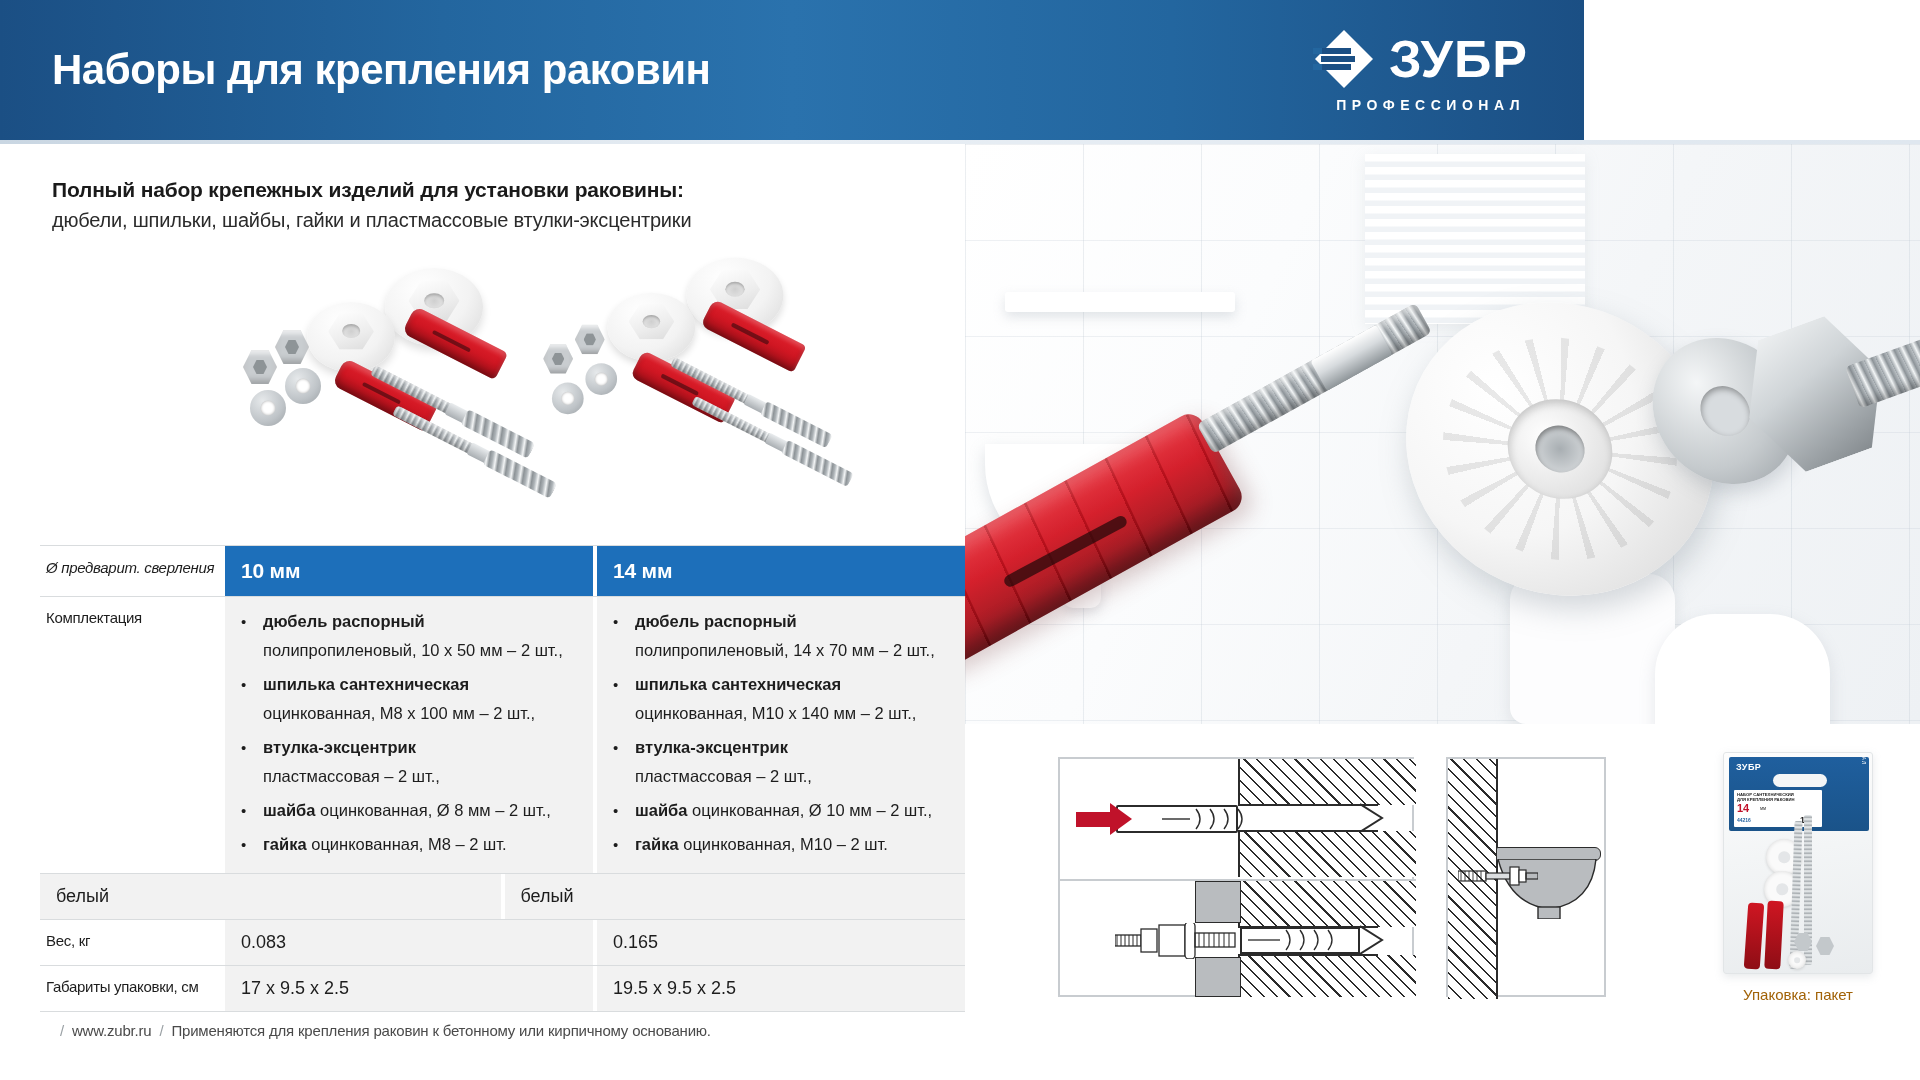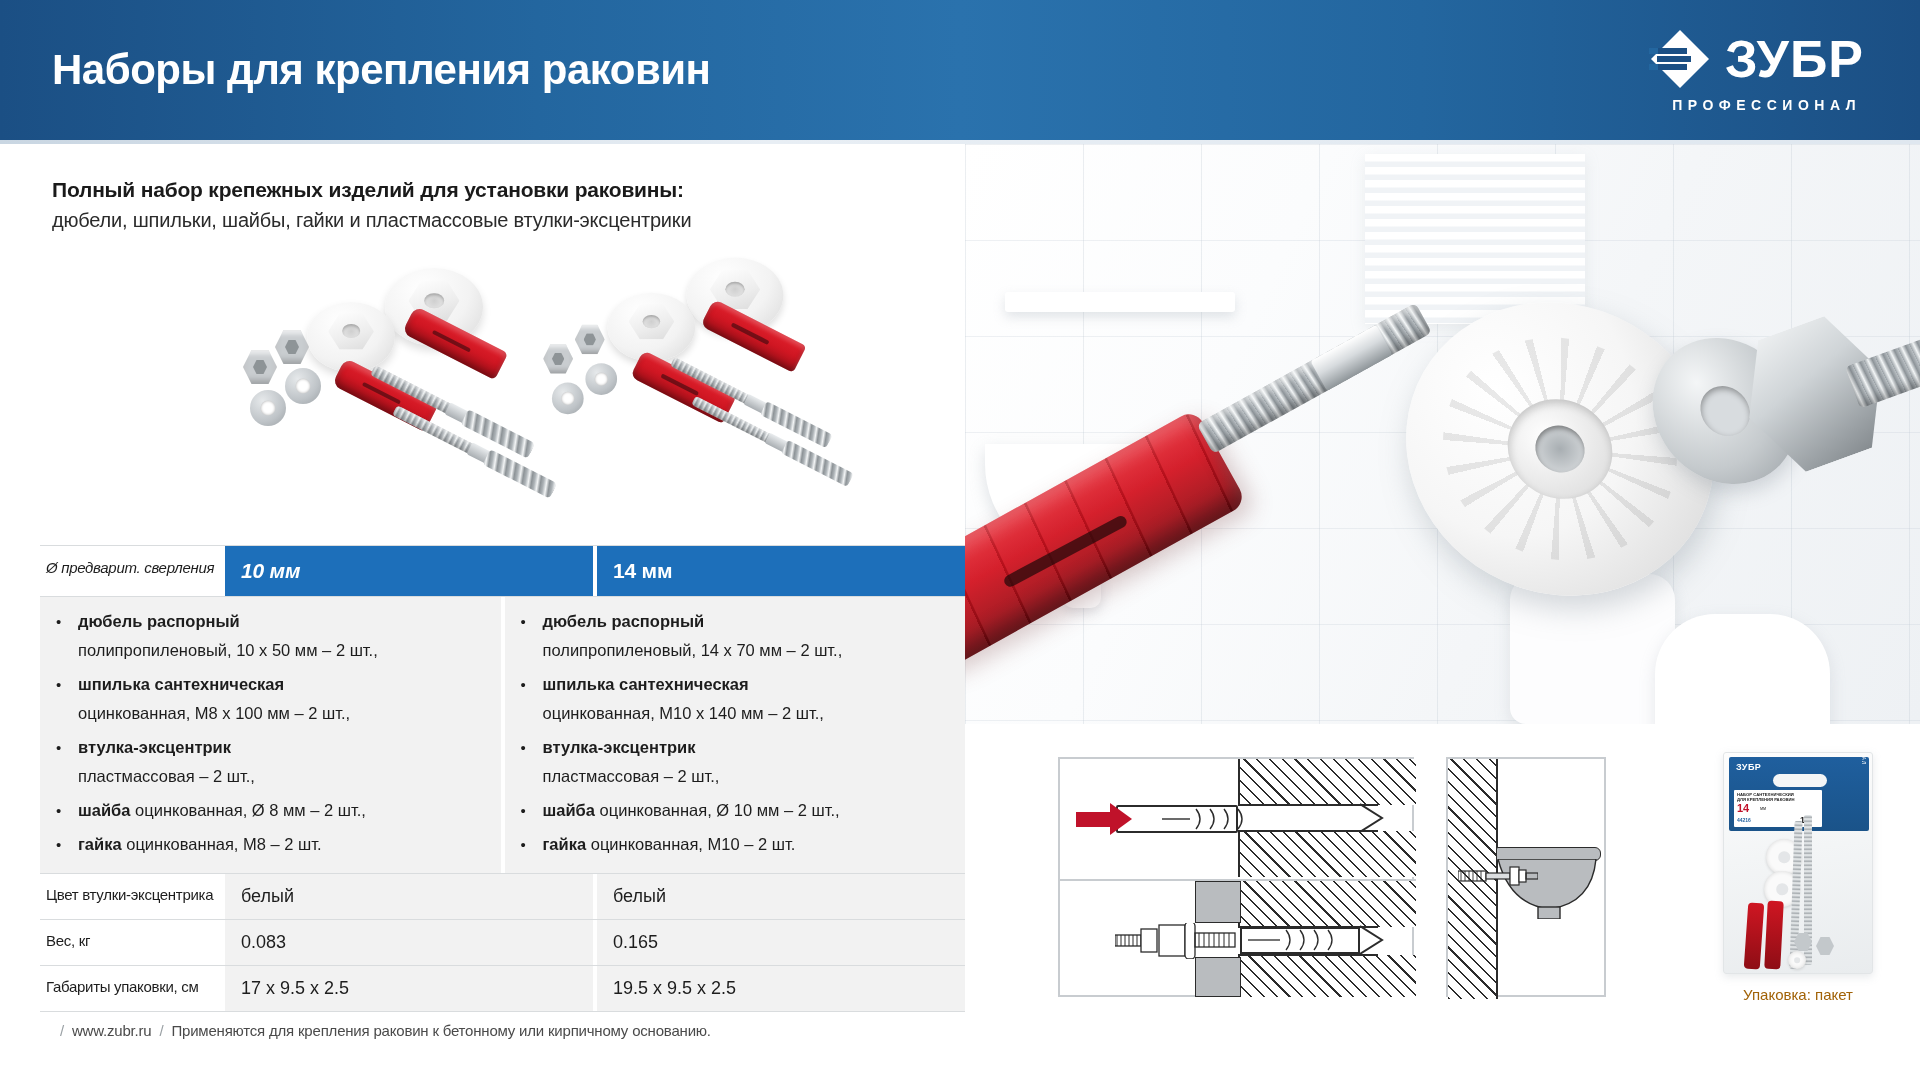--- a/index.html
+++ b/index.html
@@ -5,21 +5,21 @@
   * { box-sizing: border-box; margin: 0; padding: 0; }
   html, body {
     width: 1920px; height: 1080px;
     font-family: "Liberation Sans", sans-serif;
     background: #ffffff; overflow: hidden;
   }
   .page { position: relative; width: 1920px; height: 1080px; background:#fff; }
 
   
   .header {
-    position: absolute; left:0; top:0; width:1920px; height:140px;
+    position: absolute; left:0; top:0; width:1584px; height:140px;
     background: linear-gradient(90deg,#1b4f84 0%, #23669f 28%, #2a72ad 50%, #23669f 74%, #1b4f84 100%);
     display:flex; align-items:center; justify-content:space-between;
   }
   .header-title {
     color:#fff; font-size:42px; font-weight:bold; letter-spacing:-0.5px;
     margin-left:52px; white-space:nowrap;
   }
   .logo-wrap { margin-right:56px; display:flex; flex-direction:column; align-items:flex-end; }
   .logo-row { display:flex; align-items:center; gap:14px; }
   .logo-mark { width:62px; height:62px; position:relative; }
@@ -446,25 +446,26 @@
       <div class="hero-washer"></div>
       <div class="hero-nut"></div>
       <div class="hero-boltend"></div>
     </div>
   </div>
 
   <div class="table">
 
     <div class="trow hdrrow">
       <div class="tlabel">Ø предварит. сверления</div>
-      <div class="hdrcell" style="flex:1 1 0;font-style:italic;">10 мм</div>
+      <div class="hdrcell" style="flex:1 1 0;">10 мм</div>
       <div class="hdrcell" style="flex:1 1 0;">14 мм</div>
     </div>
 
     <div class="trow">
+      <div class="tlabel">Комплектация</div>
       <div class="tcell kit-cell">
         <div class="kit-item">
           <span class="kit-bullet">•</span>
           <span class="kit-text">
             <b>дюбель распорный</b>
             <span class="kit-line2">полипропиленовый, 10 x 50 мм – 2 шт.,</span>
           </span>
         </div>
         <div class="kit-item">
           <span class="kit-bullet">•</span>
@@ -524,21 +525,20 @@
         <div class="kit-item">
           <span class="kit-bullet">•</span>
           <span class="kit-text">
             <b>гайка</b><span> оцинкованная, М10 – 2 шт.</span>
           </span>
         </div>
       </div>
     </div>
 
     <div class="trow">
-      <div class="tlabel">Цвет втулки-эксцентрика</div>
       <div class="tcell">белый</div>
       <div class="tcell">белый</div>
     </div>
 
     <div class="trow">
       <div class="tlabel">Вес, кг</div>
       <div class="tcell">0.083</div>
       <div class="tcell">0.165</div>
     </div>
 

